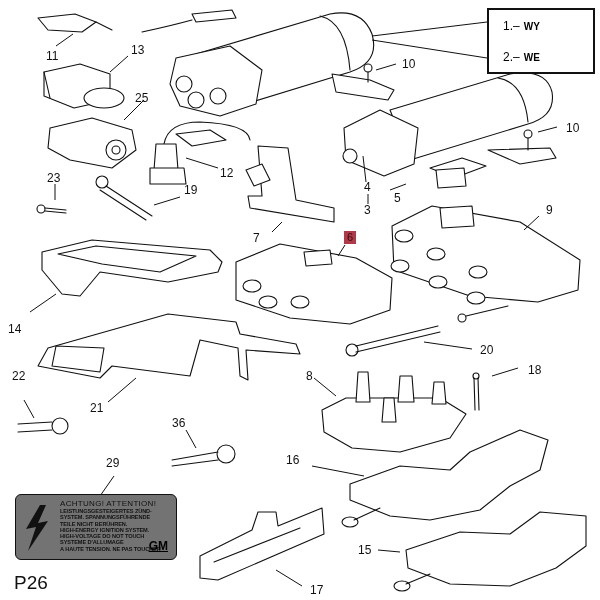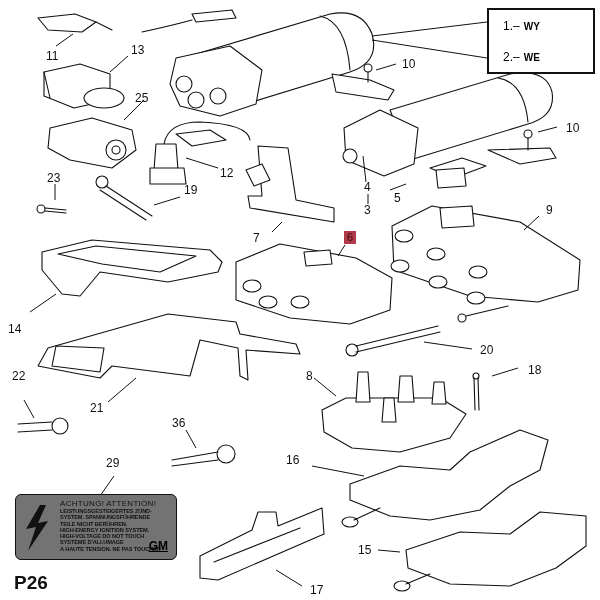--- a/index.html
+++ b/index.html
@@ -12,21 +12,21 @@
   .callout.hl { background:#b03a4a; color:#3a0a10; padding:1px 3px; font-size:11px; }
   .legend { position:absolute; left:487px; top:8px; width:104px; height:62px; border:2px solid #111; background:#fff; }
   .legend .row { position:absolute; left:14px; font-size:12px; }
   .legend .row b { font-size:10px; font-weight:bold; margin-left:4px; }
   .legend .r1 { top:9px; } .legend .r2 { top:40px; }
   .warn { position:absolute; left:15px; top:494px; width:160px; height:64px; border:1.5px solid #111; border-radius:6px; background:#737373; }
   .warn .bolt { position:absolute; left:8px; top:10px; width:26px; height:46px; }
   .warn .txt { position:absolute; left:44px; top:4px; width:116px; font-size:5.6px; line-height:6.3px; font-weight:bold; color:#111; letter-spacing:-0.1px; }
   .warn .ttl { font-size:8px; line-height:9px; font-weight:normal; letter-spacing:0.3px; }
   .warn .gm { position:absolute; right:8px; bottom:6px; font-size:12px; font-weight:bold; text-decoration:underline; }
-  .pageid { position:absolute; left:14px; top:572px; font-size:19px; font-weight:bold; color:#111; }
+  .pageid { position:absolute; left:14px; top:572px; font-size:19px; font-weight:normal; color:#111; }
 </style>
 </head>
 <body>
 
 <svg class="diagram" viewBox="0 0 600 600">
 
   <g>
     <path class="lnf" d="M38 18 L75 14 L96 22 L82 32 L48 30 Z"></path>
     <path class="ln" d="M96 22 L112 30"></path>
   </g>

